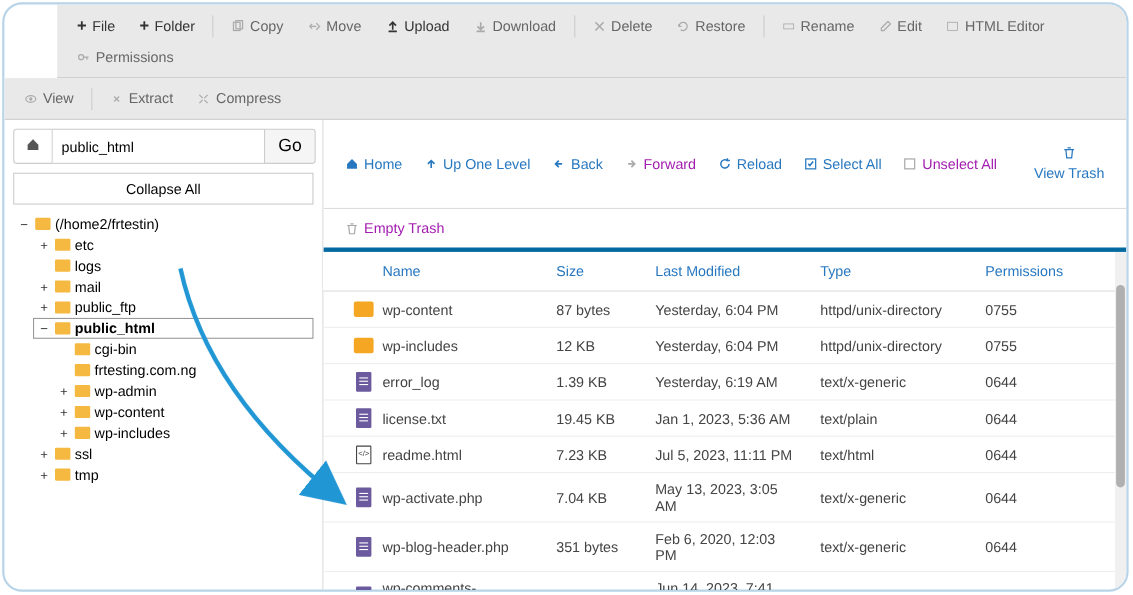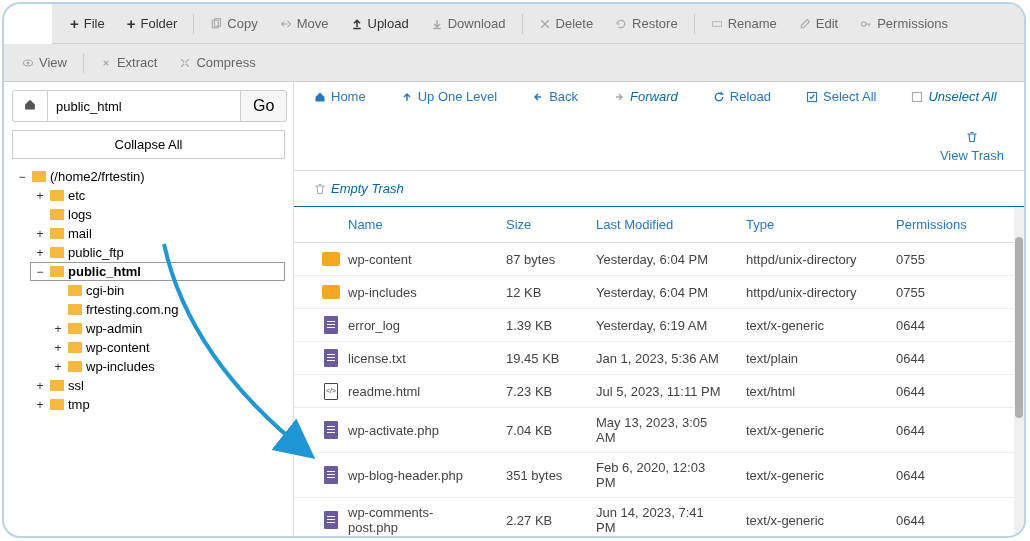--- a/index.html
+++ b/index.html
@@ -20,25 +20,25 @@
 .collapse-all { text-align: center; padding: 6px; border: 1px solid #ccc; margin-bottom: 8px; font-size: 13px; cursor: pointer; background: #fff; }
 .tree { font-size: 13px; }
 .tree-item { padding: 2px 0 2px 4px; display: flex; align-items: center; gap: 4px; cursor: pointer; }
 .tree-item .toggle { width: 12px; text-align: center; color: #333; font-size: 12px; }
 .tree-item .folder-icon { width: 14px; height: 11px; display: inline-block; border-radius: 1px; }
 .folder-icon.open { background: #f5b942; }
 .folder-icon.closed { background: #f5b942; }
 .tree-item.selected { border: 1px solid #999; background: #fff; padding: 1px 3px; }
 .tree-children { padding-left: 18px; }
 .content { flex: 1; display: flex; flex-direction: column; overflow: hidden; position: relative; }
-.navbar { padding: 3px 12px; border-bottom: 1px solid #ddd; display: flex; align-items: center; gap: 19px; flex-wrap: wrap; }
+.navbar { padding: 20px 12px; border-bottom: 1px solid #ddd; display: flex; align-items: center; gap: 4px; flex-wrap: wrap; }
 .nav-btn { display: inline-flex; align-items: center; gap: 5px; padding: 4px 8px; font-size: 13px; cursor: pointer; border-radius: 3px; }
 .nav-btn.blue { color: #2878c0; }
-.nav-btn.gray { color: #0369a1; font-style: italic; }
-.navbar2 { padding: 6px 12px; border-bottom: 1px solid #0369a1; }
+.nav-btn.gray { color: #a21caf; }
+.navbar2 { padding: 6px 12px; border-bottom: 4px solid #0369a1; }
 .table-wrap { flex: 1; overflow: auto; position: relative; }
 .ftable { width: 100%; border-collapse: collapse; font-size: 13px; }
 .ftable th { text-align: left; padding: 10px 12px; color: #2878c0; font-weight: normal; border-bottom: 1px solid #ddd; background: #fff; cursor: pointer; }
 .ftable th:first-child { padding-left: 54px; }
 .ftable td { padding: 7px 12px; border-bottom: 1px solid #eee; color: #444; }
 .fname-cell { display: flex; align-items: center; gap: 8px; padding-left: 16px; }
 .ficon { width: 18px; height: 18px; display: inline-flex; align-items: center; justify-content: center; flex-shrink: 0; }
 .ficon-folder { background: #f5a623; border-radius: 2px; width: 18px; height: 14px; }
 .ficon-doc { background: #6b5a9e; width: 14px; height: 18px; border-radius: 1px; position: relative; }
 .ficon-doc::after { content: ""; position: absolute; left: 3px; top: 5px; width: 8px; height: 1px; background: #fff; box-shadow: 0 3px 0 #fff, 0 6px 0 #fff; }
@@ -106,20 +106,26 @@
         <svg class="svg-icon" viewBox="0 0 16 16">
           <rect x="2" y="5" width="12" height="6" fill="none" stroke="#aaa"></rect>
         </svg>
         <span>Rename</span>
       </span>
     <span class="tb-btn">
         <svg class="svg-icon" viewBox="0 0 16 16">
           <path d="M3 13 L3 10 L11 2 L14 5 L6 13 Z" fill="none" stroke="#aaa" stroke-width="1.5"></path>
         </svg>
         <span>Edit</span>
+      </span>
+    <span class="tb-btn">
+        <svg class="svg-icon" viewBox="0 0 16 16">
+          <rect x="2" y="3" width="12" height="10" fill="none" stroke="#aaa"></rect>
+        </svg>
+        <span>HTML Editor</span>
       </span>
     <span class="tb-btn">
         <svg class="svg-icon" viewBox="0 0 16 16">
           <circle cx="5" cy="8" r="3" fill="none" stroke="#aaa" stroke-width="1.5"></circle>
           <path d="M8 8 L14 8 M12 8 L12 11" stroke="#aaa" stroke-width="1.5"></path>
         </svg>
         <span>Permissions</span>
       </span>
   </div>
   <div class="toolbar-row2">

